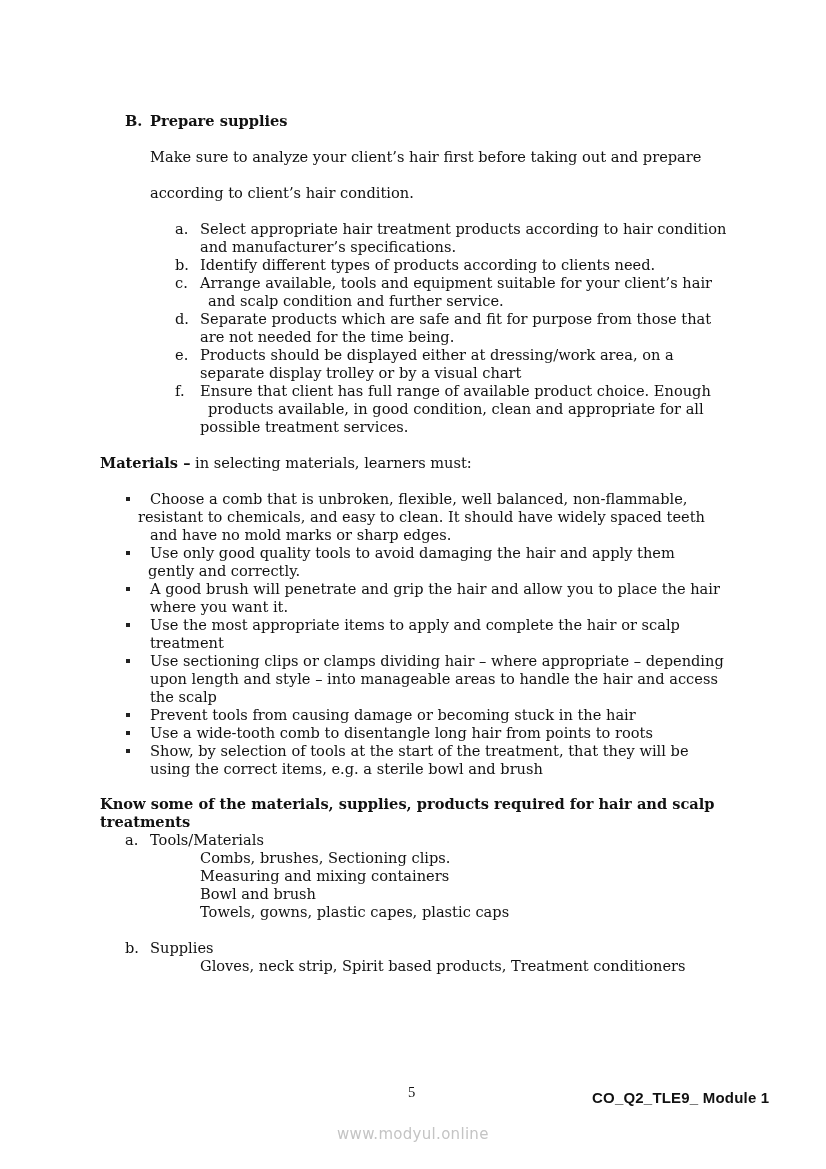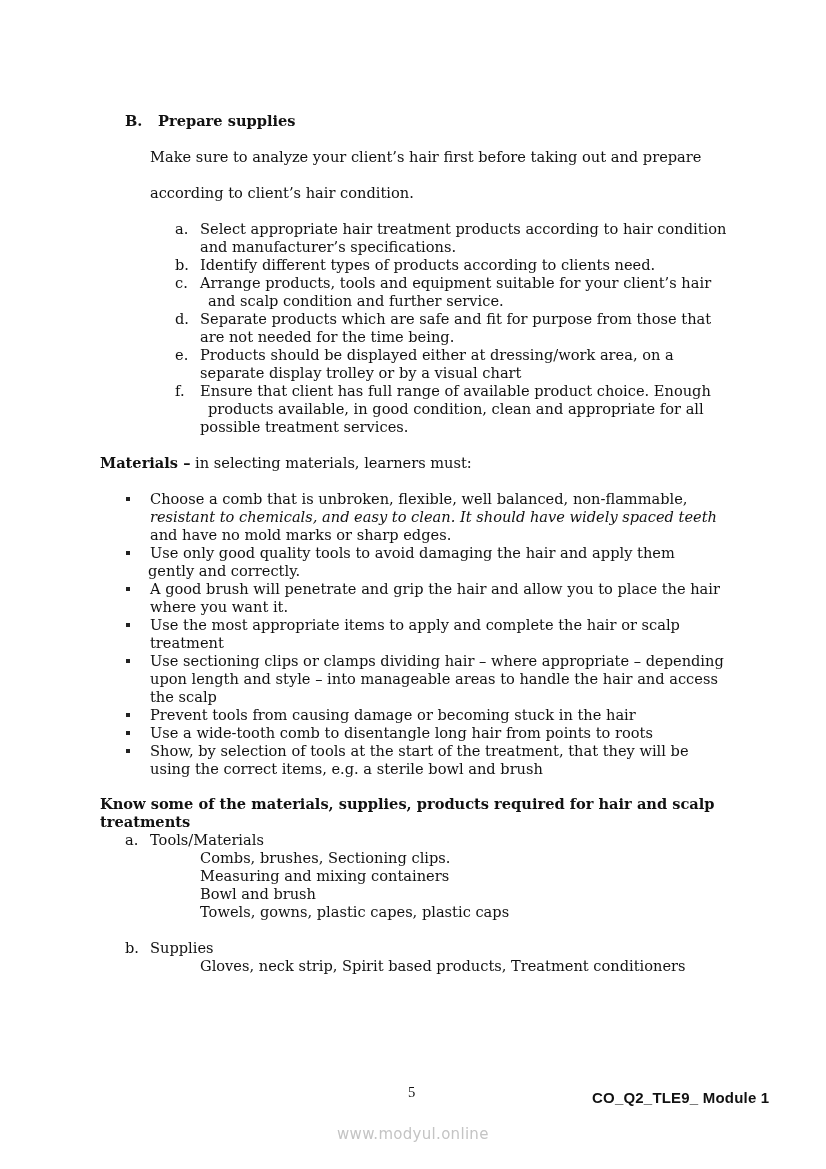--- a/index.html
+++ b/index.html
@@ -16,35 +16,35 @@
                  font-family: "Liberation Sans", sans-serif; letter-spacing: 0.2px; }
   .watermark { position: absolute; left: 337px; top: 1125px; font-size: 15px; color: #c4c4c4;
                font-family: "DejaVu Sans", sans-serif; letter-spacing: 0.3px; }
 </style>
 </head>
 <body>
 
 <div class="page">
 
   <div class="t b" style="left:125px; top:112px;">B.</div>
-  <div class="t b" style="left:150px; top:112px;margin-left:8px;">Prepare supplies</div>
+  <div class="t b" style="left:150px; top:112px;">Prepare supplies</div>
 
   <div class="t" style="left:150px; top:148px;">Make sure to analyze your client’s hair first before taking out and prepare</div>
   <div class="t" style="left:150px; top:184px;">according to client’s hair condition.</div>
 
   <div>
     <div class="lbl" style="left:175px; top:220px;">a.</div>
     <div class="t" style="left:200px; top:220px;">Select appropriate hair treatment products according to hair condition</div>
     <div class="t" style="left:200px; top:238px;">and manufacturer’s specifications.</div>
 
     <div class="lbl" style="left:175px; top:256px;">b.</div>
     <div class="t" style="left:200px; top:256px;">Identify different types of products according to clients need.</div>
 
     <div class="lbl" style="left:175px; top:274px;">c.</div>
-    <div class="t" style="left:200px; top:274px;">Arrange products, tools and equipment suitable for your client’s hair</div>
+    <div class="t" style="left:200px; top:274px;">Arrange available, tools and equipment suitable for your client’s hair</div>
     <div class="t" style="left:200px; top:292px;margin-left:8px;">and scalp condition and further service.</div>
 
     <div class="lbl" style="left:175px; top:310px;">d.</div>
     <div class="t" style="left:200px; top:310px;">Separate products which are safe and fit for purpose from those that</div>
     <div class="t" style="left:200px; top:328px;">are not needed for the time being.</div>
 
     <div class="lbl" style="left:175px; top:346px;">e.</div>
     <div class="t" style="left:200px; top:346px;">Products should be displayed either at dressing/work area, on a</div>
     <div class="t" style="left:200px; top:364px;">separate display trolley or by a visual chart</div>
 
@@ -52,21 +52,21 @@
     <div class="t" style="left:200px; top:382px;">Ensure that client has full range of available product choice. Enough</div>
     <div class="t" style="left:208px; top:400px;">products available, in good condition, clean and appropriate for all</div>
     <div class="t" style="left:200px; top:418px;">possible treatment services.</div>
   </div>
 
   <div class="t" style="left:100px; top:454px;"><span class="b">Materials –</span><span> in selecting materials, learners must:</span></div>
 
   <div>
     <div class="bullet" style="left:126px; top:497px;"></div>
     <div class="t" style="left:150px; top:490px;">Choose a comb that is unbroken, flexible, well balanced, non-flammable,</div>
-    <div class="t" style="left:150px; top:508px;font-style:italic;">resistant to chemicals, and easy to clean. It should have widely spaced teeth</div>
+    <div class="t" style="left:138px; top:508px;">resistant to chemicals, and easy to clean. It should have widely spaced teeth</div>
     <div class="t" style="left:150px; top:526px;">and have no mold marks or sharp edges.</div>
 
     <div class="bullet" style="left:126px; top:551px;"></div>
     <div class="t" style="left:150px; top:544px;">Use only good quality tools to avoid damaging the hair and apply them</div>
     <div class="t" style="left:148px; top:562px;">gently and correctly.</div>
 
     <div class="bullet" style="left:126px; top:587px;"></div>
     <div class="t" style="left:150px; top:580px;">A good brush will penetrate and grip the hair and allow you to place the hair</div>
     <div class="t" style="left:150px; top:598px;">where you want it.</div>
 

